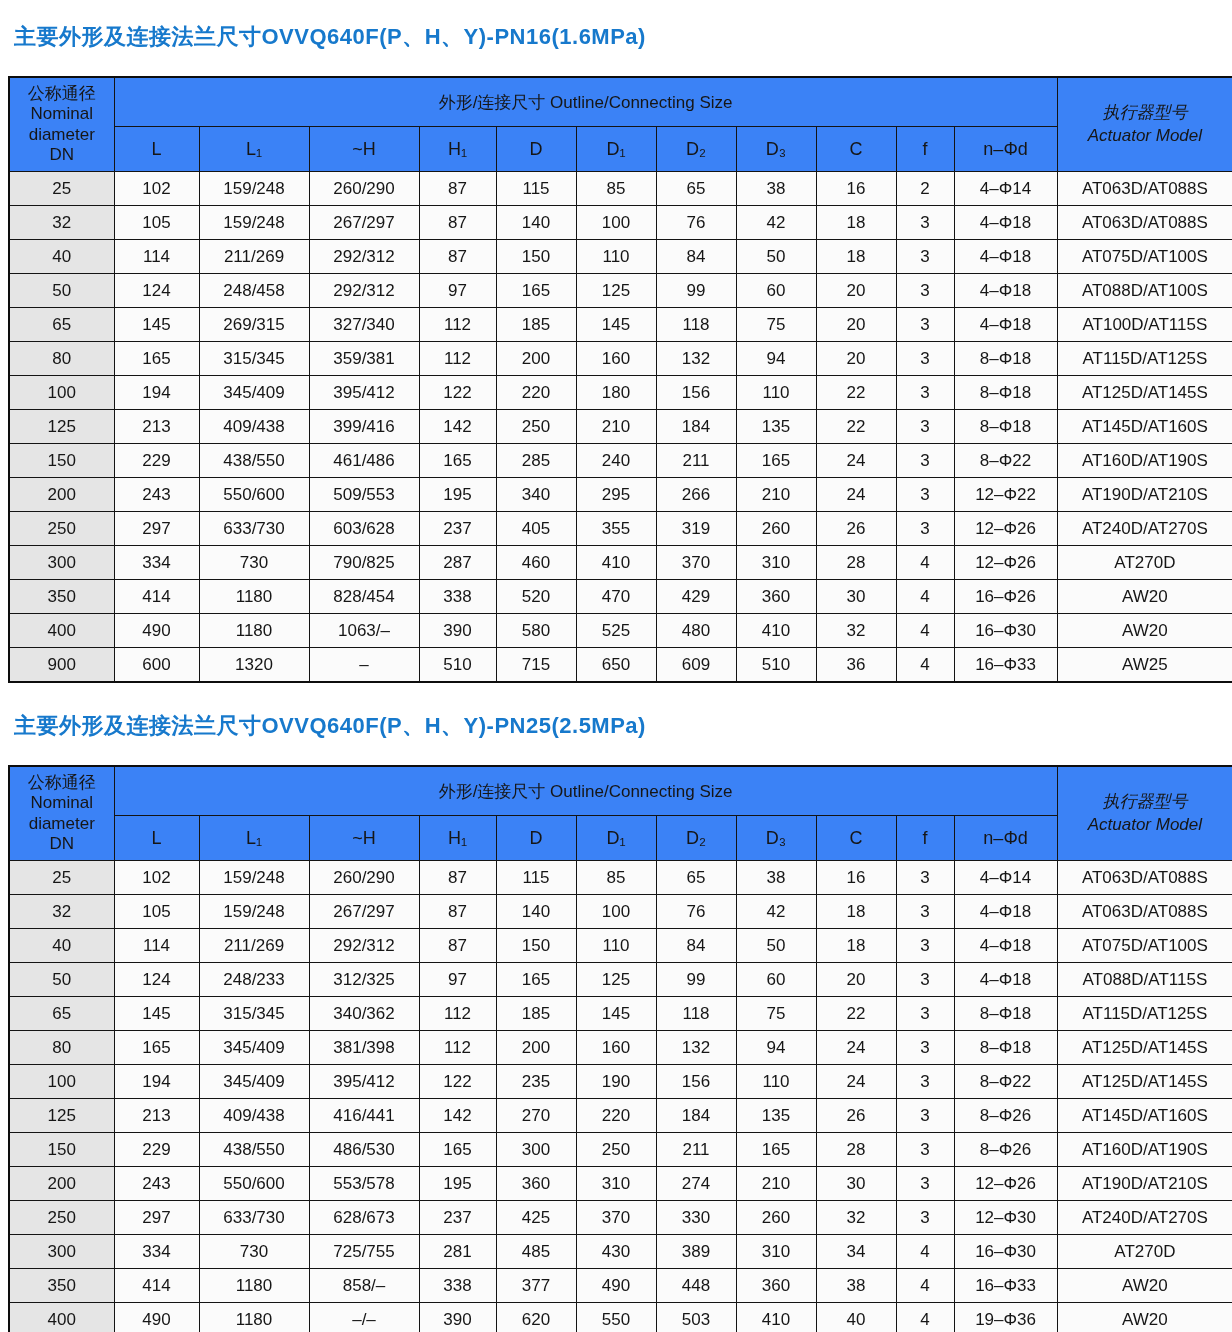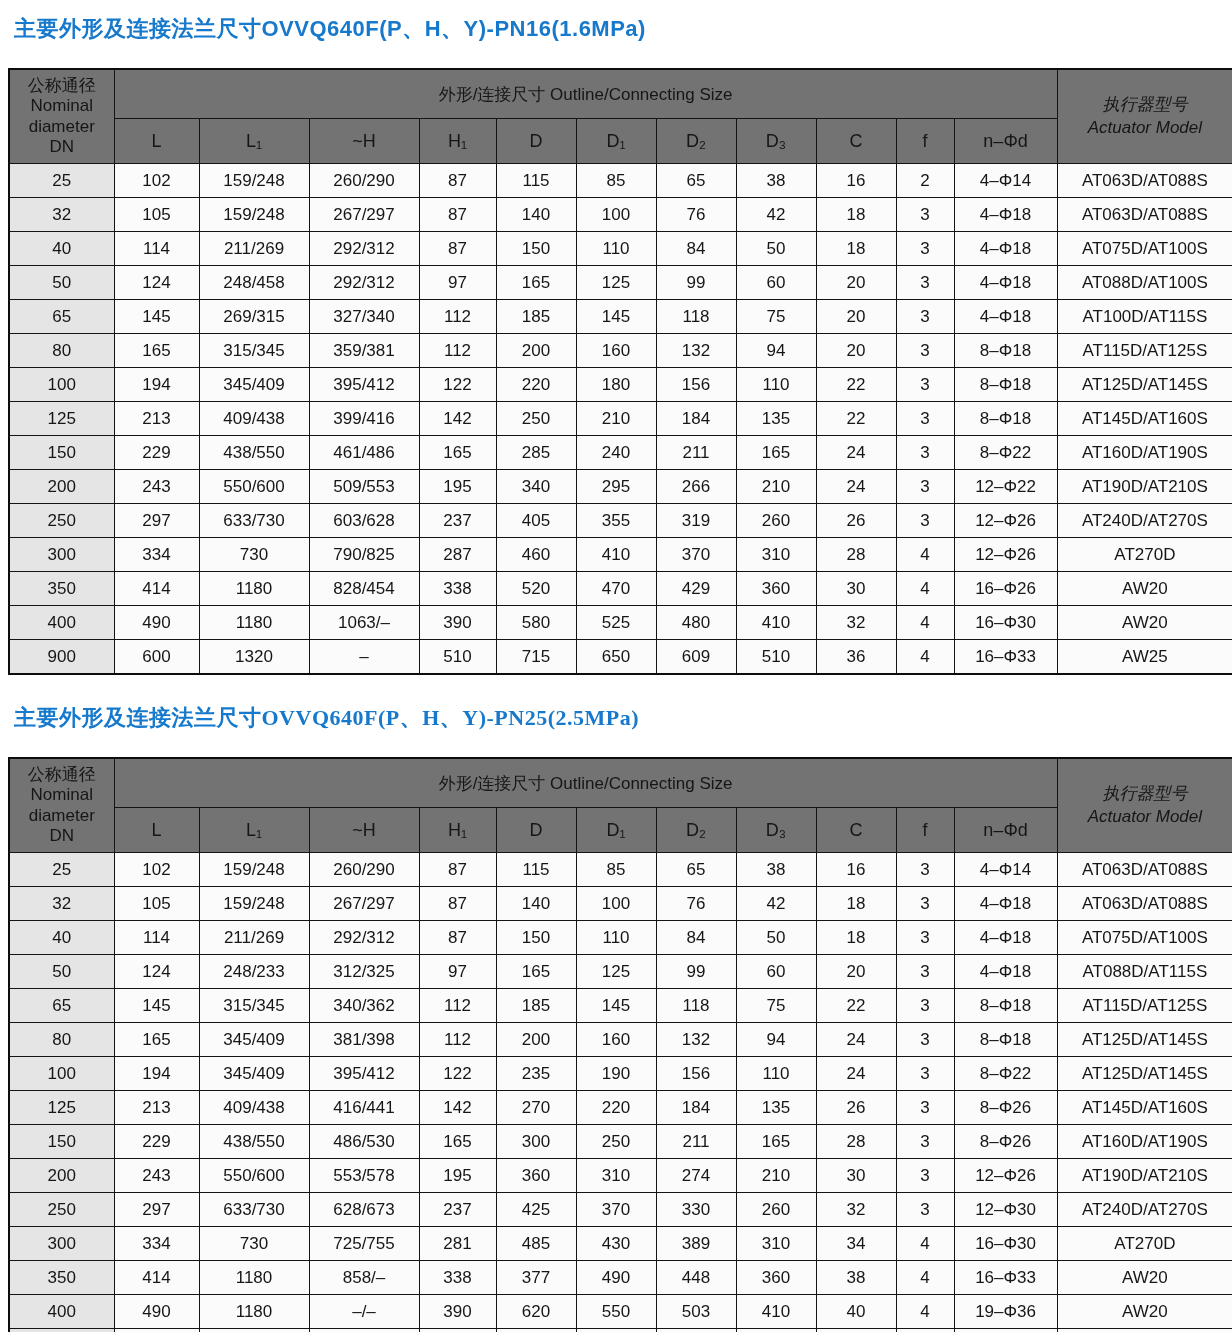--- a/index.html
+++ b/index.html
@@ -11,40 +11,40 @@
   }
   .page{padding:8px 8px 0 8px;}
   .section-title{
     font-size:22px;
     font-weight:bold;
     color:#1779cc;
     margin:4px 0 0 6px;
     letter-spacing:0.5px;
     white-space:nowrap;
   }
-  .t1-title{margin-top:6px;}
-  .t2-title{margin-top:28px;font-family:Liberation Serif, serif;}
+  .t1-title{margin-top:14px;}
+  .t2-title{margin-top:28px;}
   table.dim{
     border-collapse:collapse;
     table-layout:fixed;
     width:1216px;
     margin-top:24px;
     border:2px solid #0d0d0d;
     background:#fbfbfb;
   }
   table.dim th, table.dim td{
     border:1.5px solid #141414;
     text-align:center;
     vertical-align:middle;
     font-size:17px;
     padding:0 2px;
     overflow:hidden;
   }
   table.dim thead th{
-    background:#737373;
+    background:#3b82f6;
     font-weight:normal;
   }
   th.corner{
     font-size:16px;
     line-height:1.2;
     white-space:pre-line;
   }
   th.group{
     font-size:17px;
     height:48px;

